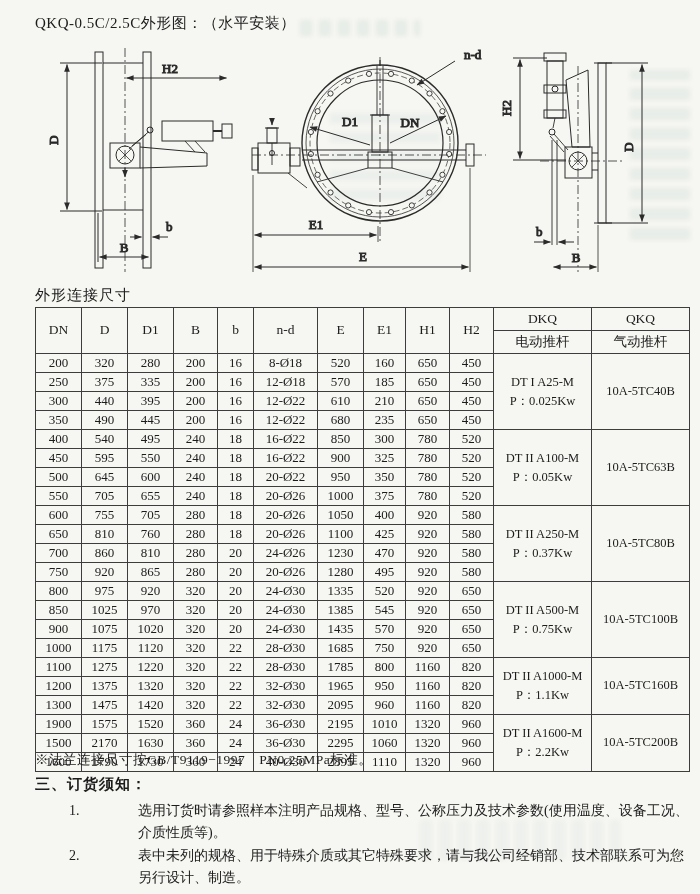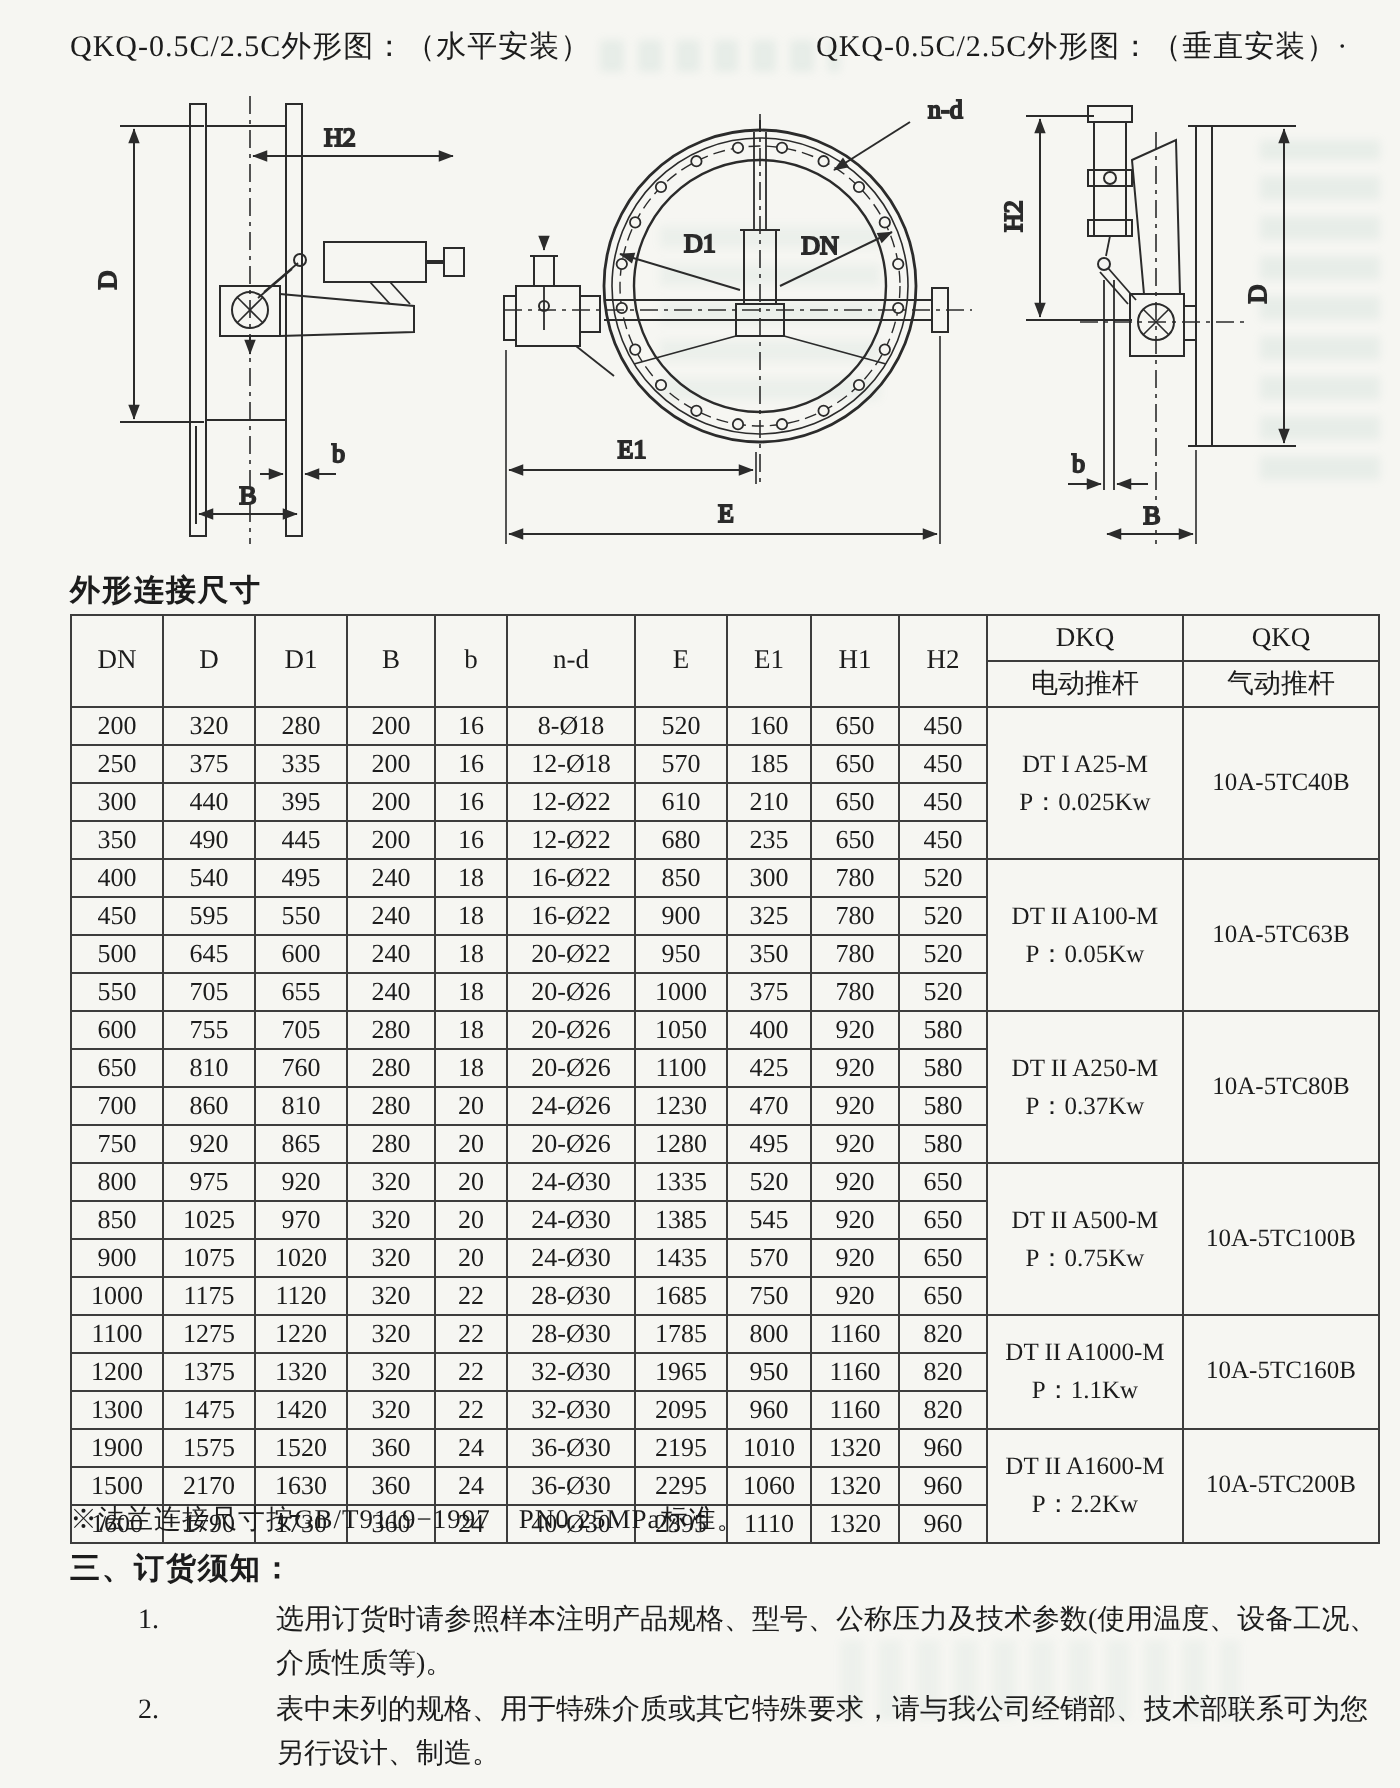--- a/index.html
+++ b/index.html
@@ -27,21 +27,21 @@
     position:absolute;top:14px;
     font-size:15px;letter-spacing:.5px;
     white-space:nowrap;
   }
   .title-left{left:35px;}
   .title-right{left:408px;}
   svg.diagrams{position:absolute;left:0;top:46px;}
   svg.diagrams text{font-family:"Liberation Serif", serif;font-size:13px;fill:#1c1c1c;}
   .section-title{
     position:absolute;left:35px;top:286px;
-    font-size:15px;font-weight:700;letter-spacing:1px;
+    font-size:15px;font-weight:400;letter-spacing:1px;
   }
   table.dims{
     position:absolute;left:35px;top:307px;
     width:654px;
     border-collapse:collapse;
     table-layout:fixed;
     font-size:13px;
     background:#f6f6f2;
   }
   table.dims th, table.dims td{
@@ -79,21 +79,20 @@
 <body>
 
 <div class="page">
 
   <div class="bleed" style="left:300px;top:20px;width:120px;height:16px;"></div>
   <div class="bleed" style="left:630px;top:70px;width:60px;height:170px;background:repeating-linear-gradient(0deg, rgba(134,178,166,.25) 0 12px, rgba(134,178,166,0) 12px 20px);"></div>
   <div class="bleed" style="left:330px;top:110px;width:110px;height:90px;background:repeating-linear-gradient(0deg, rgba(134,178,166,.18) 0 11px, rgba(134,178,166,0) 11px 19px);"></div>
   <div class="bleed" style="left:420px;top:820px;width:200px;height:40px;opacity:.28;"></div>
 
   <div class="title title-left">QKQ-0.5C/2.5C外形图：（水平安装）</div>
-  <div class="title title-right">QKQ-0.5C/2.5C外形图：（垂直安装）·</div>
 
   <svg class="diagrams" width="700" height="234" viewBox="0 46 700 234">
     <defs>
       <marker id="arr" viewBox="0 0 10 10" refX="9.5" refY="5" markerWidth="10" markerHeight="7.5" orient="auto-start-reverse">
         <path d="M0,1.2 L10,5 L0,8.8 z" fill="#2b2b2b"></path>
       </marker>
     </defs>
 
     <g stroke="#2b2b2b" stroke-width="1" fill="none">
 

